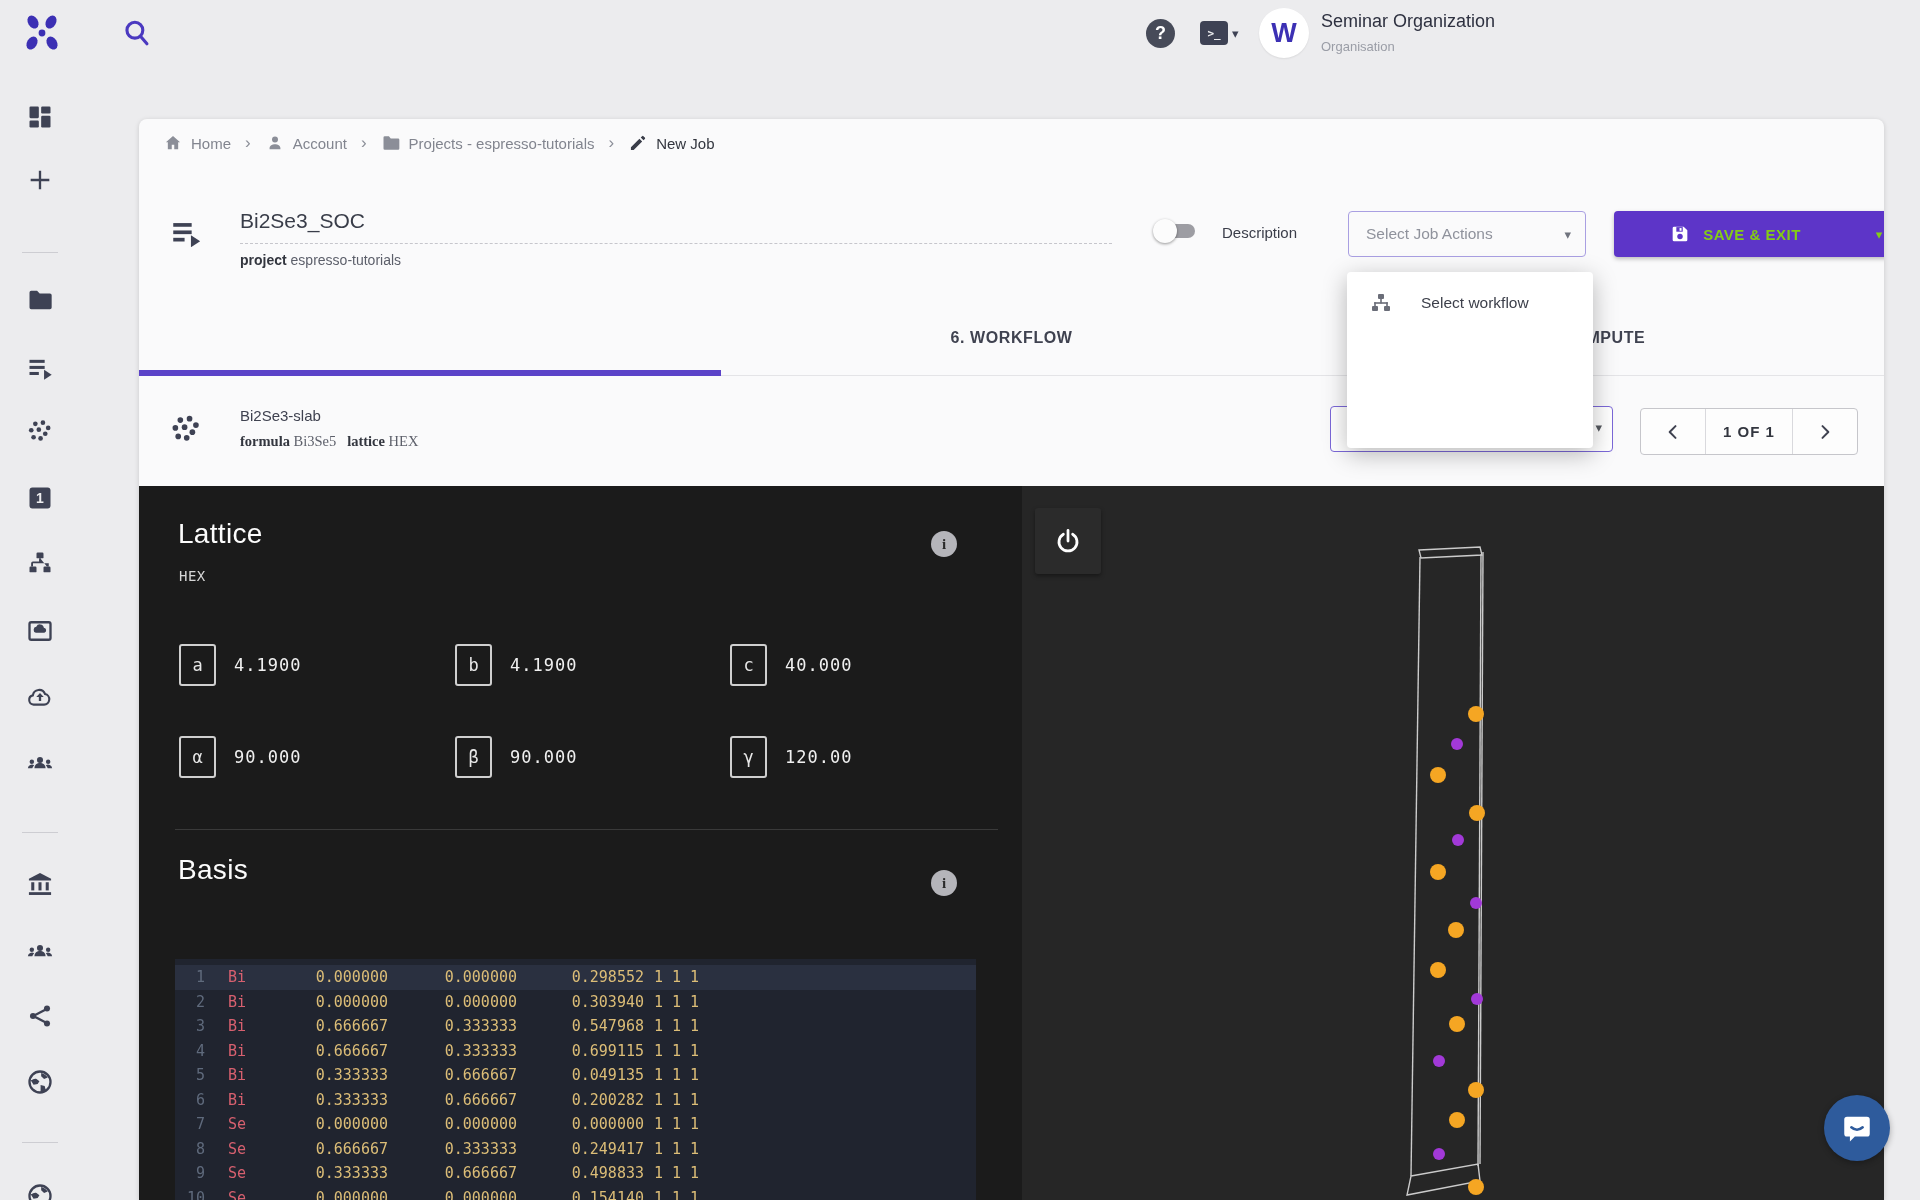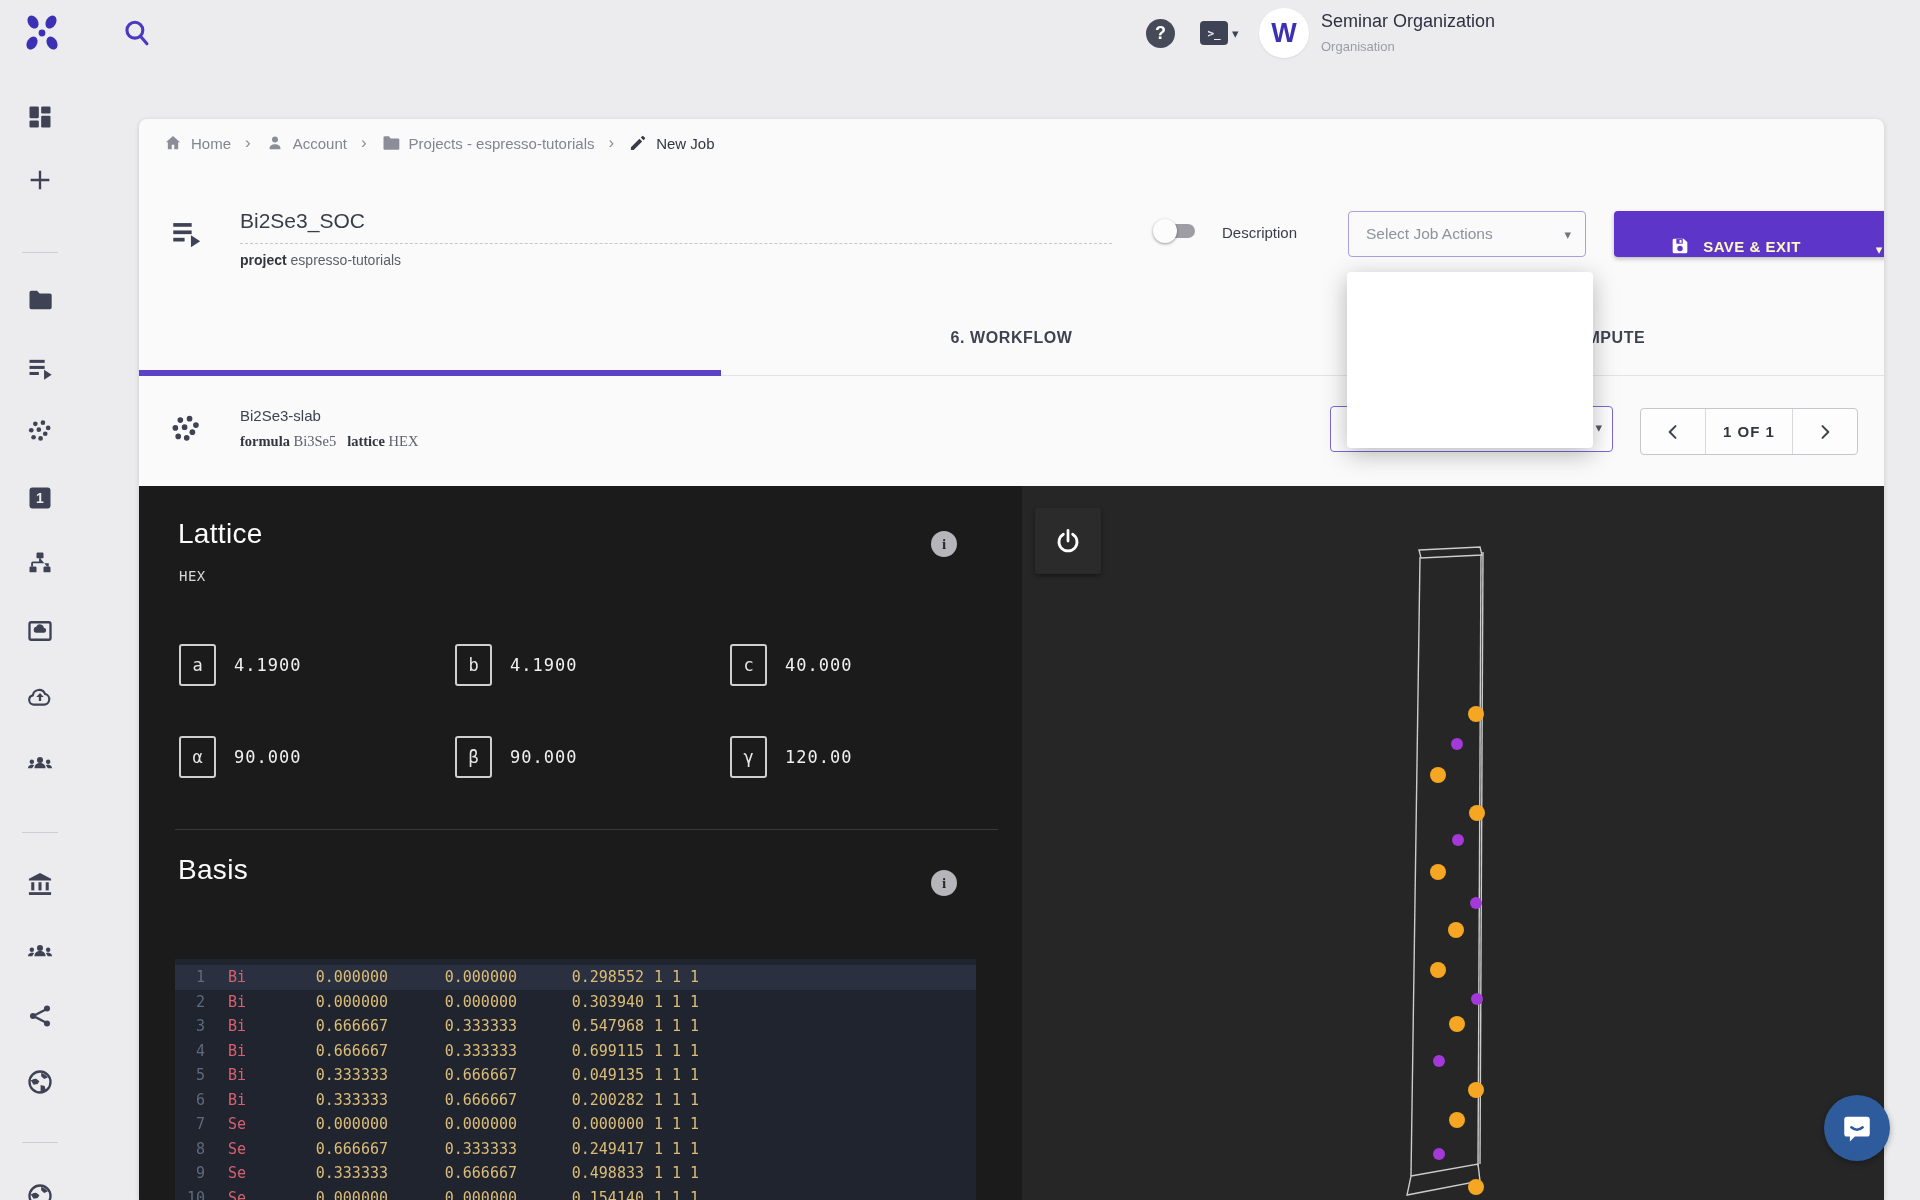--- a/index.html
+++ b/index.html
@@ -51,21 +51,21 @@
   .toggle{position:absolute;left:1016px;top:103px;width:42px;height:18px;cursor:pointer;}
   .toggle .track{position:absolute;left:4px;top:2px;width:36px;height:14px;border-radius:8px;background:#9d9da3;}
   .toggle .thumb{position:absolute;left:-2px;top:-3px;width:24px;height:24px;border-radius:50%;background:#fcfcfc;
                  box-shadow:0 1px 3px rgba(0,0,0,.4);}
   .desc-label{position:absolute;left:1083px;top:105px;font-size:15px;color:#3a3d49;}
   .job-actions{position:absolute;left:1209px;top:92px;width:238px;height:46px;border:1px solid #a99fe2;border-radius:4px;
                box-sizing:border-box;display:flex;align-items:center;cursor:pointer;background:#fafafb;}
   .job-actions .ph{margin-left:17px;font-size:15.5px;color:#8f929c;flex:1;}
   .job-actions .caret{margin-right:14px;color:#70737e;}
   .save-btn{position:absolute;left:1475px;top:92px;width:287px;height:46px;background:#5d35c8;border-radius:4px;
-            display:flex;align-items:flex-end;color:#fef9c3;box-shadow:0 2px 4px rgba(0,0,0,.25);cursor:pointer;}
+            display:flex;align-items:center;color:#84cc16;box-shadow:0 2px 4px rgba(0,0,0,.25);cursor:pointer;}
   .save-main{flex:1;display:flex;align-items:center;justify-content:center;gap:12px;font-size:15px;font-weight:bold;letter-spacing:.5px;}
   .save-div{width:1px;background:rgba(0,0,0,.28);}
   .save-caret{width:44px;display:flex;align-items:center;justify-content:center;font-size:13px;}
 
   
   .tabs{position:absolute;left:0;top:181px;width:100%;height:76px;border-bottom:1px solid #e4e4e7;box-sizing:border-box;}
   .tab{position:absolute;top:0;width:581px;height:76px;display:flex;align-items:center;justify-content:center;
        font-size:16px;font-weight:bold;letter-spacing:.6px;color:#3f4250;cursor:pointer;}
   .tab.active{color:#5b43c8;}
   .tab-underline{position:absolute;left:0;top:70px;width:582px;height:6px;background:#5b43c8;}
@@ -494,20 +494,36 @@
         </svg>
       <div class="power-tile">
         <svg viewBox="0 0 24 24" width="30" height="30">
           <line x1="12" y1="3.5" x2="12" y2="12" stroke="#fff" stroke-width="2.2" stroke-linecap="round"></line>
           <path d="M8.3 6.6a7.2 7.2 0 1 0 7.4 0" fill="none" stroke="#fff" stroke-width="2.2" stroke-linecap="round"></path>
         </svg>
       </div>
     </div>
 
     <div class="menu">
+      <div class="menu-item">
+        <span class="mic">
+          <svg viewBox="0 0 24 24" width="24" height="24">
+              <g class="ic">
+            <rect x="9" y="3" width="6" height="5" rx="1"></rect>
+                <rect x="3" y="15" width="6" height="5" rx="1"></rect>
+            <rect x="15" y="15" width="6" height="5" rx="1"></rect>
+            <rect x="11.2" y="8" width="1.6" height="4.5"></rect>
+                <rect x="5.2" y="11.2" width="13.6" height="1.6"></rect>
+            <rect x="5.2" y="11.2" width="1.6" height="4"></rect>
+                <rect x="17.2" y="11.2" width="1.6" height="4"></rect>
+              </g>
+            </svg>
+        </span>
+        <span class="mlabel">Select workflow</span>
+      </div>
     </div>
 
   </div>
 
   <div class="chat-btn">
     <svg viewBox="0 0 24 24" width="34" height="34">
       <path fill="#ffffff" d="M5 4h14a2 2 0 0 1 2 2v10a2 2 0 0 1-2 2h-8.5L7 21.5V18H5a2 2 0 0 1-2-2V6a2 2 0 0 1 2-2z"></path>
       <path d="M8 11.5c2.5 2.2 5.5 2.2 8 0" fill="none" stroke="#2e5b9c" stroke-width="1.8" stroke-linecap="round"></path>
     </svg>
   </div>

